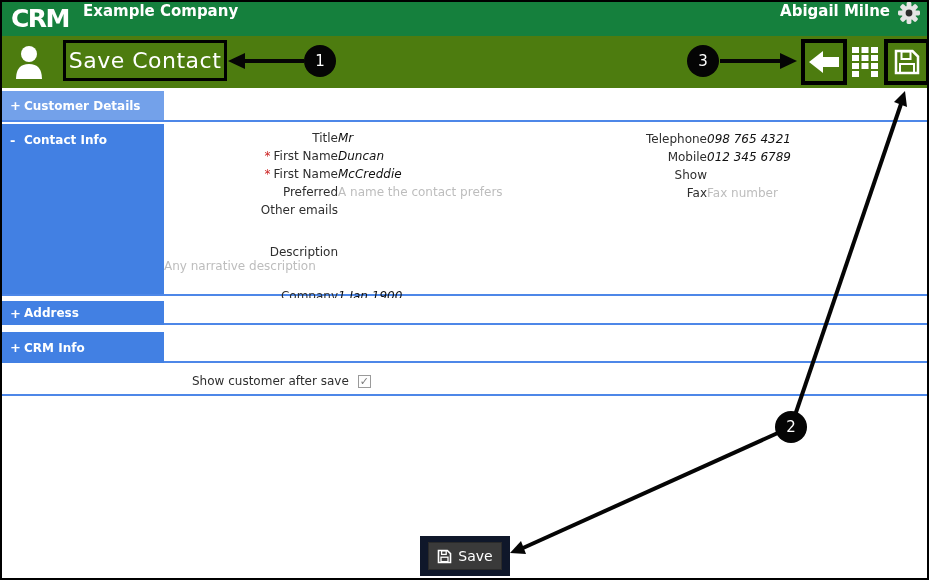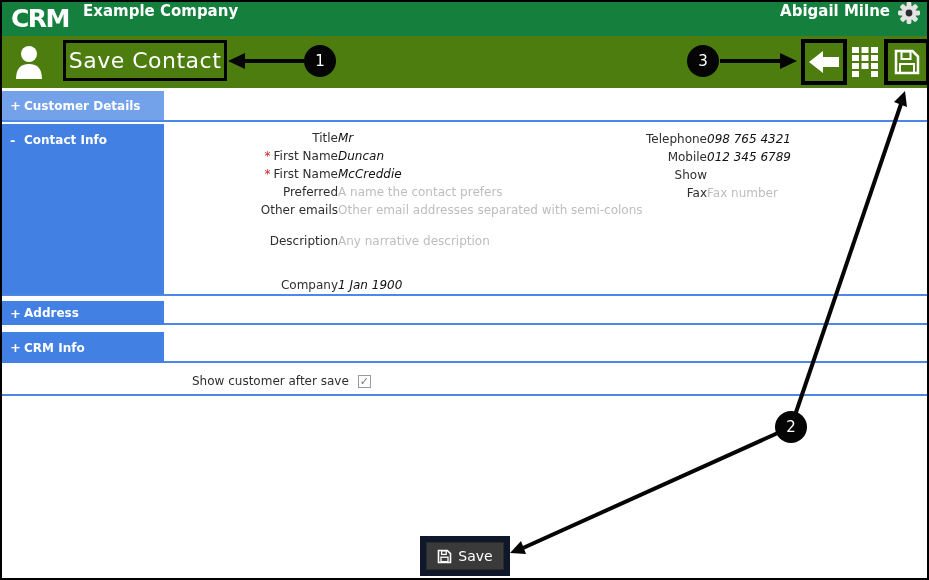--- a/index.html
+++ b/index.html
@@ -36,35 +36,35 @@
   .sec-crm  { top:325px; height:36px; }
   .sec-crm .sb-cell { top:5px; height:31px; }
   .sec-sub  { top:363px; height:31px; }
   .sec-sub .sb-cell { top:3px; height:28px; padding-left:22px; }
 
   
   .fcol { position:absolute; top:0; }
   .fcol-left  { left:162px; top:7px; }
   .fcol-right { left:612px; top:8px; }
   .frow { display:flex; align-items:baseline; height:18px; font-size:12px; }
-  .frow-desc { margin-top:13px; }
+  .frow-desc { margin-top:24px;flex-direction:column; }
   .frow-bday { margin-top:26px; }
   .flabel { color:#2e2e2e; text-align:right; }
   .fcol-left  .flabel { width:174px; }
   .fcol-right .flabel { width:93px; }
   .fvalue { color:#111;font-style:italic; }
   .fph { color:#bdbdbd; }
   .req { color:#cc2222; margin-right:3px; }
 
   
   .submit-content { position:absolute; left:190px; top:9px; display:flex; align-items:center; font-size:12px; color:#2e2e2e; }
   .checkbox { width:13px; height:13px; border:1px solid #9a9a9a; background:#fdfdfd; margin-left:9px; display:flex; align-items:center; justify-content:center; font-size:11px; color:#7a7a7a; line-height:1; }
 
   
-  .save-outer { position:absolute; left:418px; top:534px; width:90px; height:40px; border:6px solid #0f172a; background:#fff; display:flex; align-items:center; justify-content:center; }
+  .save-outer { position:absolute; left:418px; top:534px; width:90px; height:40px; border:8px solid #0f172a; background:#fff; display:flex; align-items:center; justify-content:center; }
   .save-btn { width:78px; height:28px; background:#3a3a3a; color:#fff; font-size:14px; display:flex; align-items:center; justify-content:center; gap:6px; border:1px solid #2a2a2a; cursor:pointer; }
 
   
   .overlay { position:absolute; left:0; top:0; width:925px; height:576px; pointer-events:none; z-index:50; }
   .ann-num { fill:#fff; font-size:15px; font-family:"DejaVu Sans",sans-serif; text-anchor:middle; }
 </style>
 </head>
 <body>
 
 <div class="screen">
@@ -153,21 +153,20 @@
       <div class="frow">
         <span class="flabel"><span class="req">*</span><span>First Name</span></span>
         <span class="fvalue">McCreddie</span>
       </div>
       <div class="frow">
         <span class="flabel">Preferred</span>
         <span class="fph">A name the contact prefers</span>
       </div>
       <div class="frow">
         <span class="flabel">Other emails</span>
-        <span class="fph">Other email addresses separated with semi-colons</span>
       </div>
       <div class="frow frow-desc">
         <span class="flabel">Description</span>
         <span class="fph">Any narrative description</span>
       </div>
       <div class="frow frow-bday">
         <span class="flabel">Company</span>
         <span class="fvalue">1 Jan 1900</span>
       </div>
     </div>

